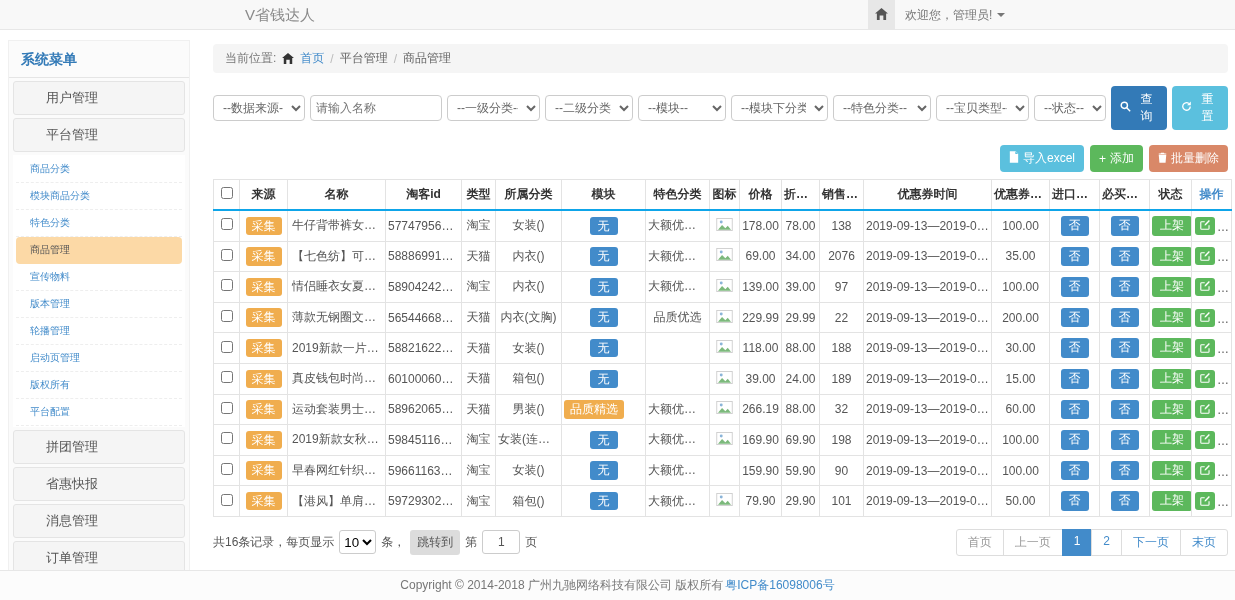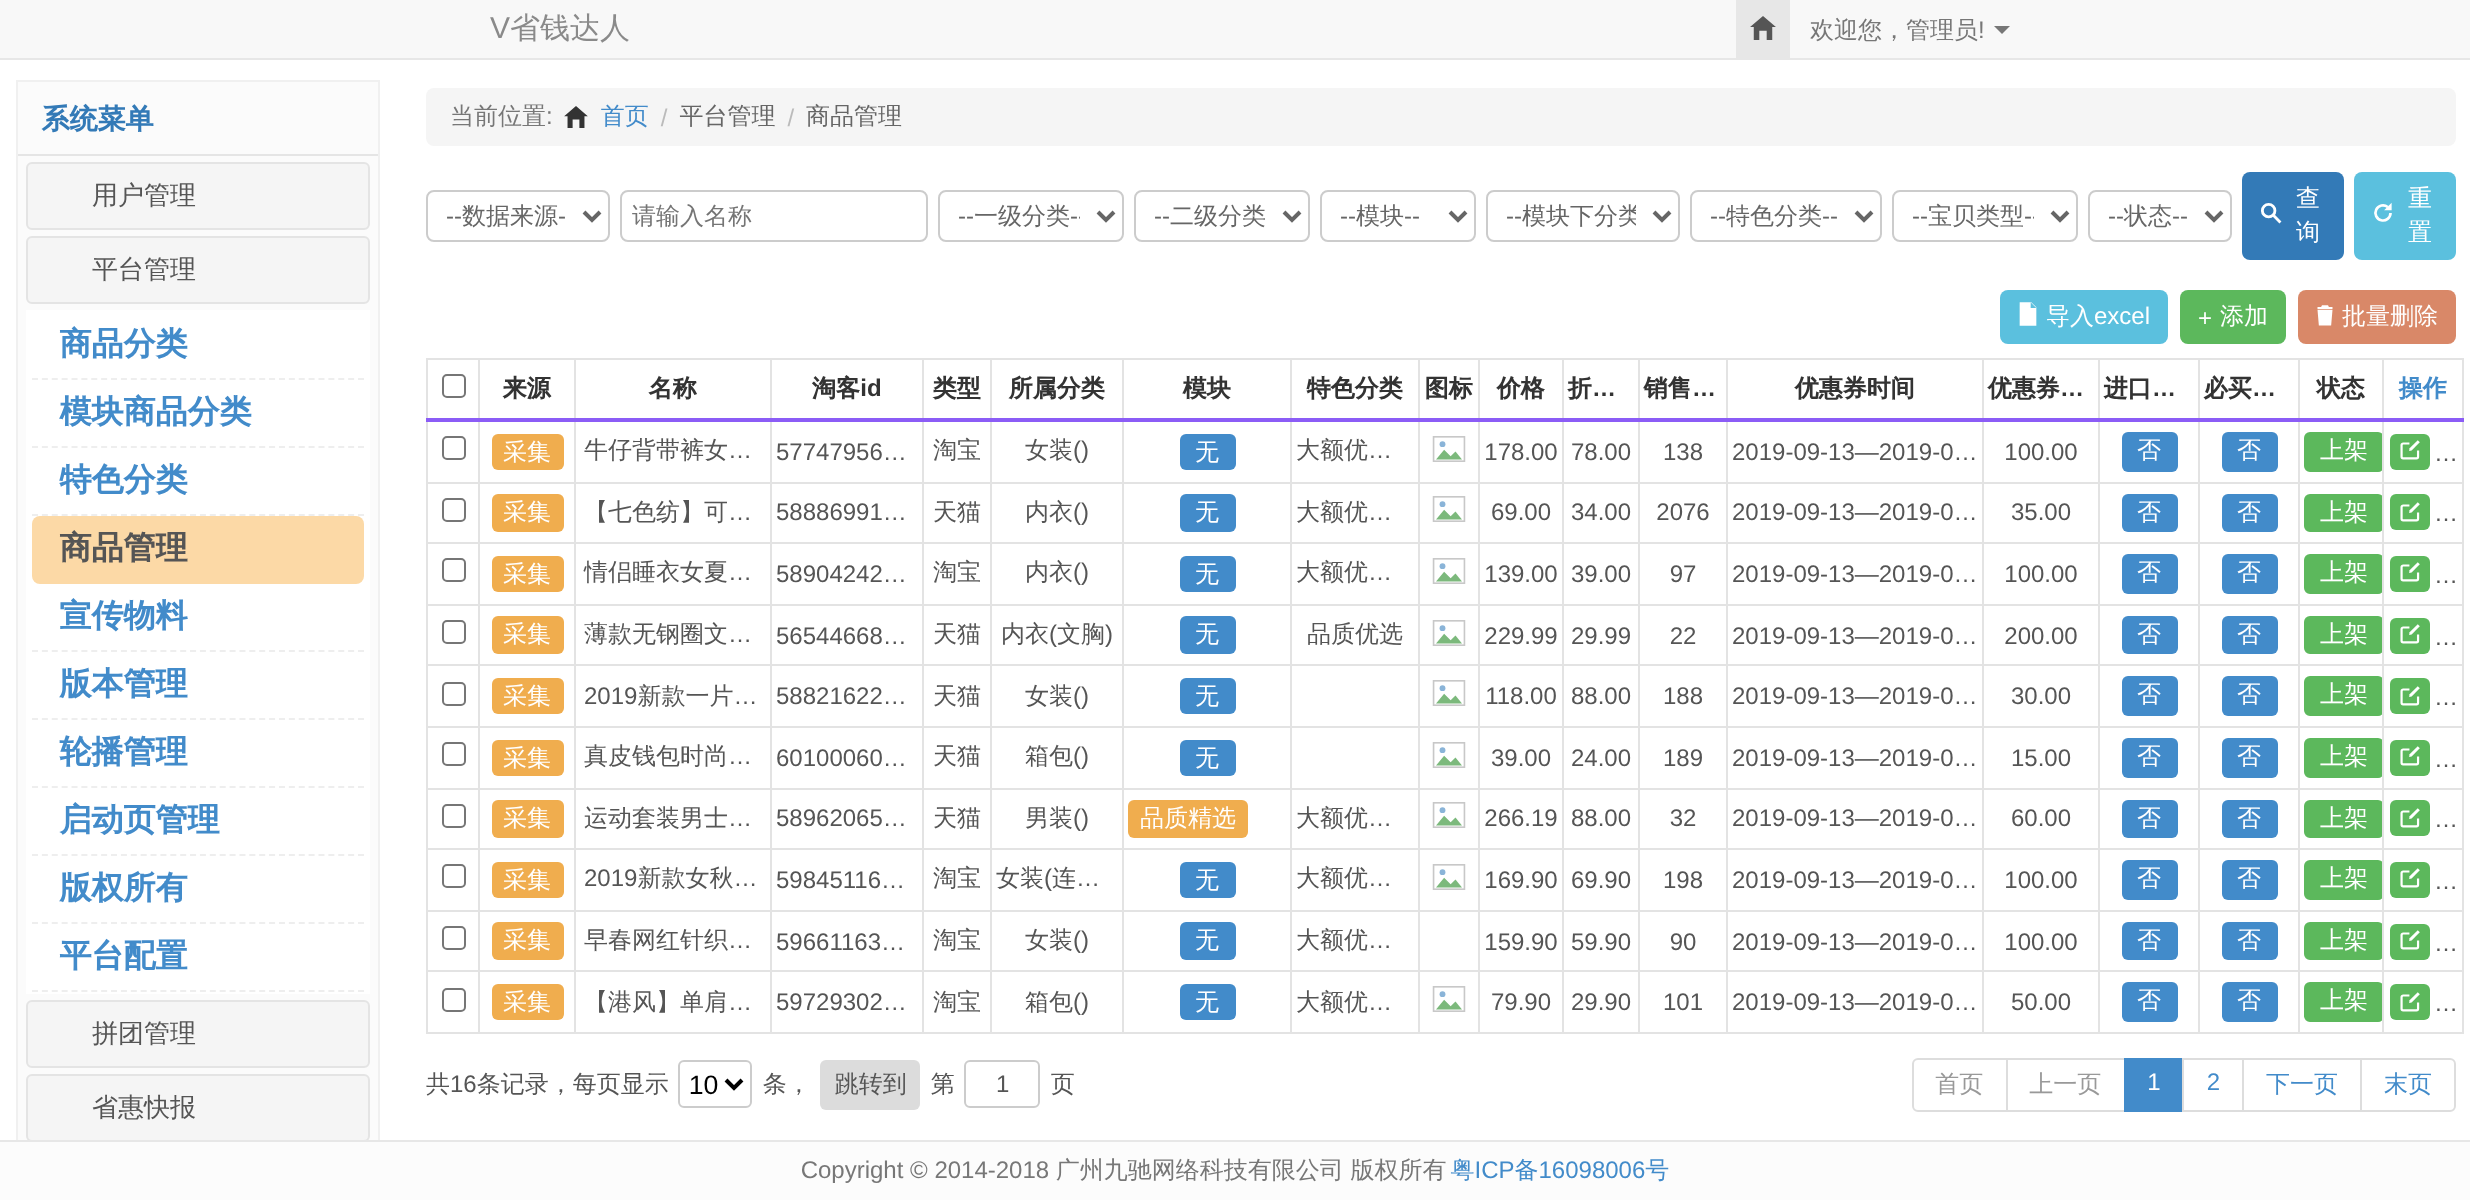--- a/index.html
+++ b/index.html
@@ -23,52 +23,52 @@
 
   
   .sidebar { position:absolute; left:8px; top:40px; bottom:0; width:182px;
     background:#fbfbfb; border:1px solid #f0f0f0; overflow:hidden; }
   .side-title { color:#337ab7; font-weight:bold; font-size:14px;
     padding:10px 12px 8px; border-bottom:1px solid #e5e5e5; }
   .side-section { background:#f5f5f5; border:1px solid #e4e4e4; border-radius:3px;
     margin:3px 4px; padding:7px 32px; color:#555; font-size:13px; cursor:pointer; }
   .side-sub { background:#fff; margin:2px 4px; padding:1px 0; }
   .side-link { display:block; padding:6px 14px; margin:0 3px; color:#428bca;
-    font-size:16px; border-bottom:1px dashed #eee; text-decoration:none; cursor:pointer;font-weight:bold; }
+    font-size:10px; border-bottom:1px dashed #eee; text-decoration:none; cursor:pointer; }
   .side-link.active { background:#fcd9a6; border-radius:4px; color:#555;
     border-bottom-color:transparent; }
 
   
   .main { position:absolute; left:213px; top:44px; width:1015px; }
   .breadcrumb { background:#f5f5f5; border-radius:4px; padding:6px 12px;
     display:flex; align-items:center; gap:6px; color:#777; margin-bottom:13px; }
   .breadcrumb .home-ic { color:#333; display:flex; }
   .breadcrumb a { color:#428bca; text-decoration:none; cursor:pointer; }
   .breadcrumb .sep { color:#bbb; }
   .breadcrumb .crumb { color:#666; }
 
   .filters { display:flex; align-items:center; gap:5px; margin-bottom:15px; }
   .control { height:26px; border:1px solid #ccc; border-radius:4px;
     font-size:12px; color:#666; padding:2px 5px; background:#fff; }
-  .flt-0{width:92px}.flt-1{width:154px}.flt-2{width:93px}.flt-3{width:88px}
+  .flt-0{width:92px}.flt-1{width:132px}.flt-2{width:93px}.flt-3{width:88px}
   .flt-4{width:90px}.flt-5{width:97px}.flt-6{width:100px}.flt-7{width:93px}.flt-8{width:72px}
 
   .btn { display:inline-flex; align-items:center; gap:4px; border:none;
     border-radius:4px; color:#fff; font-size:12px; padding:5px 9px; cursor:pointer; }
   .btn-primary { background:#337ab7; }
   .btn-info { background:#5bc0de; }
   .btn-success { background:#5cb85c; }
   .btn-danger-soft { background:#c2410c; opacity:.62; }
 
   .toolbar { display:flex; justify-content:flex-end; gap:6px; margin-bottom:7px;align-items:flex-end; }
 
   table { width:100%; border-collapse:collapse; table-layout:fixed; font-size:12px; }
   th,td { border:1px solid #e3e3e3; text-align:center; padding:5px 2px;
     white-space:nowrap; overflow:hidden; text-overflow:ellipsis; color:#555; }
-  th { font-weight:bold; color:#333; border-bottom:2px solid #8b5cf6; padding:6px 2px; }
+  th { font-weight:bold; color:#333; border-bottom:2px solid #0ea5e9; padding:6px 2px; }
   th.op-head { color:#428bca; }
   td.cell-name { padding-left:4px; }
 
   .badge { display:inline-block; padding:2px 6px; border-radius:3px; color:#fff;
     font-size:12px; line-height:1.2; }
   .badge-orange { background:#f0ad4e; }
   .badge-blue { background:#428bca; padding:2px 8px; }
   .mini { display:inline-block; border:none; border-radius:3px; color:#fff;
     font-size:12px; padding:2px 8px; cursor:pointer; line-height:1.3; }
   .mini-blue { background:#428bca; }

